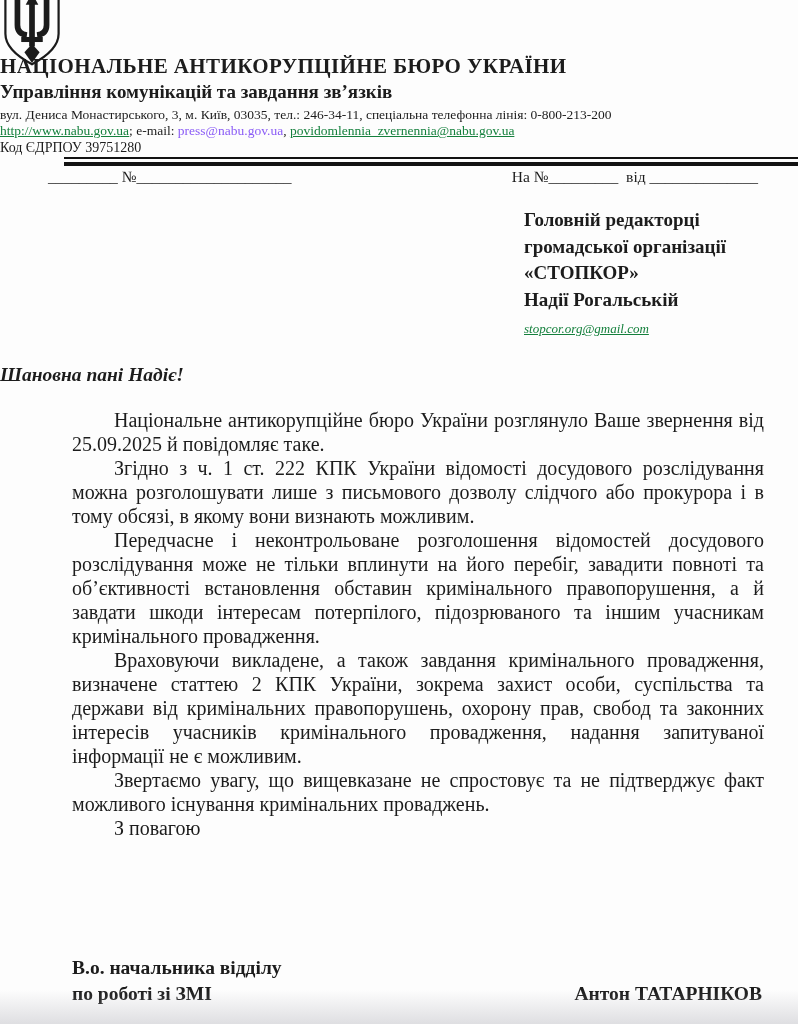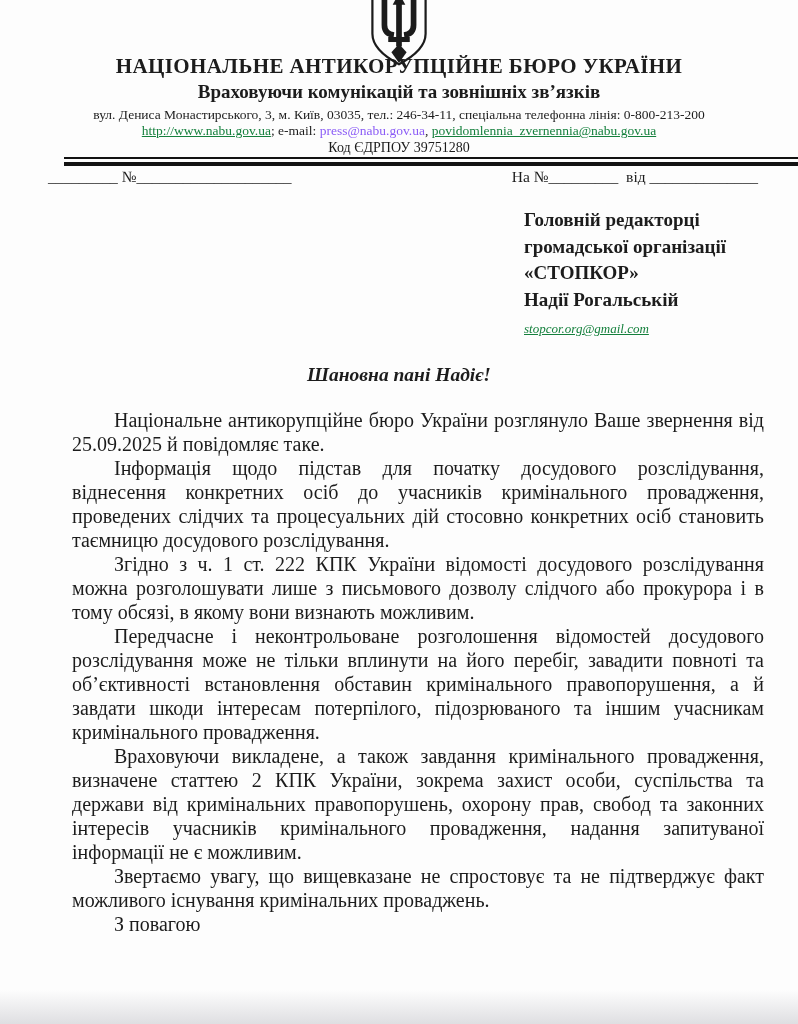--- a/index.html
+++ b/index.html
@@ -2,21 +2,21 @@
 <html lang="uk"><head>
 <meta charset="utf-8">
 <style>
   html,body{margin:0;padding:0;background:#888;}
   .page{
     position:relative; width:798px; height:1024px; margin:0 auto;
     background:#fdfdfd; overflow:hidden;
     font-family:"Liberation Serif","DejaVu Serif",serif;
     color:#1c1c1c;
   }
-  .centered{position:absolute; left:0; right:0; text-align:center;}
+  .centered{position:absolute; left:0; right:0; text-align:left;}
   .emblem{top:-8px;}
   .org-name{top:54px; font-size:21px; font-weight:bold; letter-spacing:.4px;}
   .dept-name{top:81px; font-size:19px; font-weight:bold;}
   .addr-line{top:107px; font-size:13.5px;}
   .web-line{top:123px; font-size:13.5px;}
   .edrpou{top:140px; font-size:14px;}
   a.link{color:#15803d; text-decoration:underline; cursor:pointer;}
   .plain{color:#8b5cf6; text-decoration:none;}
   .rule{position:absolute; top:157px; left:64px; right:0; height:3px;
         border-top:2.5px solid #121212; border-bottom:4px solid #121212;}
@@ -49,21 +49,21 @@
         <path d="M73 12 V52 Q73 66 58 68"></path>
         <path d="M50 16 V86"></path>
       </g>
       <path d="M50 2 L40 20 H60 Z" fill="#1b1b1b"></path>
       <path d="M33 71 H67 V79 H33 Z" fill="#1b1b1b"></path>
       <path d="M50 82 L38 95 L50 112 L62 95 Z" fill="#1b1b1b"></path>
     </svg>
   </div>
 
   <div class="centered org-name">НАЦІОНАЛЬНЕ АНТИКОРУПЦІЙНЕ БЮРО УКРАЇНИ</div>
-  <div class="centered dept-name">Враховуючи комунікацій та зовнішніх зв’язків</div>
+  <div class="centered dept-name">Управління комунікацій та завдання зв’язків</div>
   <div class="centered addr-line">вул. Дениса Монастирського, 3, м. Київ, 03035, тел.: 246-34-11, спеціальна телефонна лінія: 0-800-213-200</div>
 
   <div class="centered web-line"><a class="link">http://www.nabu.gov.ua</a><span>; e-mail: </span><span class="plain">press@nabu.gov.ua</span><span>, </span><a class="link">povidomlennia_zvernennia@nabu.gov.ua</a></div>
 
   <div class="centered edrpou">Код ЄДРПОУ 39751280</div>
 
   <div class="rule"></div>
 
   <div class="refline">
     <span><span>_________ </span><span>№</span><span>____________________</span></span>
@@ -78,23 +78,29 @@
   </div>
 
   <div class="rec-email">
     <a class="link">stopcor.org@gmail.com</a>
   </div>
 
   <div class="centered salutation">Шановна пані Надіє!</div>
 
   <div class="body-text">
     <p>Національне антикорупційне бюро України розглянуло Ваше звернення від 25.09.2025 й повідомляє таке.</p>
-    <p>Інформація щодо підстав для початку досудового розслідування, віднесення конкретних осіб до учасників кримінального провадження, проведених слідчих та процесуальних дій стосовно конкретних осіб становить таємницю досудового розслідування.</p>
     <p>Згідно з ч. 1 ст. 222 КПК України відомості досудового розслідування можна розголошувати лише з письмового дозволу слідчого або прокурора і в тому обсязі, в якому вони визнають можливим.</p>
     <p>Передчасне і неконтрольоване розголошення відомостей досудового розслідування може не тільки вплинути на його перебіг, завадити повноті та об’єктивності встановлення обставин кримінального правопорушення, а й завдати шкоди інтересам потерпілого, підозрюваного та іншим учасникам кримінального провадження.</p>
     <p>Враховуючи викладене, а також завдання кримінального провадження, визначене статтею 2 КПК України, зокрема захист особи, суспільства та держави від кримінальних правопорушень, охорону прав, свобод та законних інтересів учасників кримінального провадження, надання запитуваної інформації не є можливим.</p>
     <p>Звертаємо увагу, що вищевказане не спростовує та не підтверджує факт можливого існування кримінальних проваджень.</p>
     <p class="closing">З повагою</p>
   </div>
 
+  <div class="signature">
+    <div>
+      <div>В.о. начальника відділу</div>
+      <div>по роботі зі ЗМІ</div>
+    </div>
+    <div>Антон ТАТАРНІКОВ</div>
+  </div>
 
   <div class="bottom-shade"></div>
 </div>
 
 </body></html>

